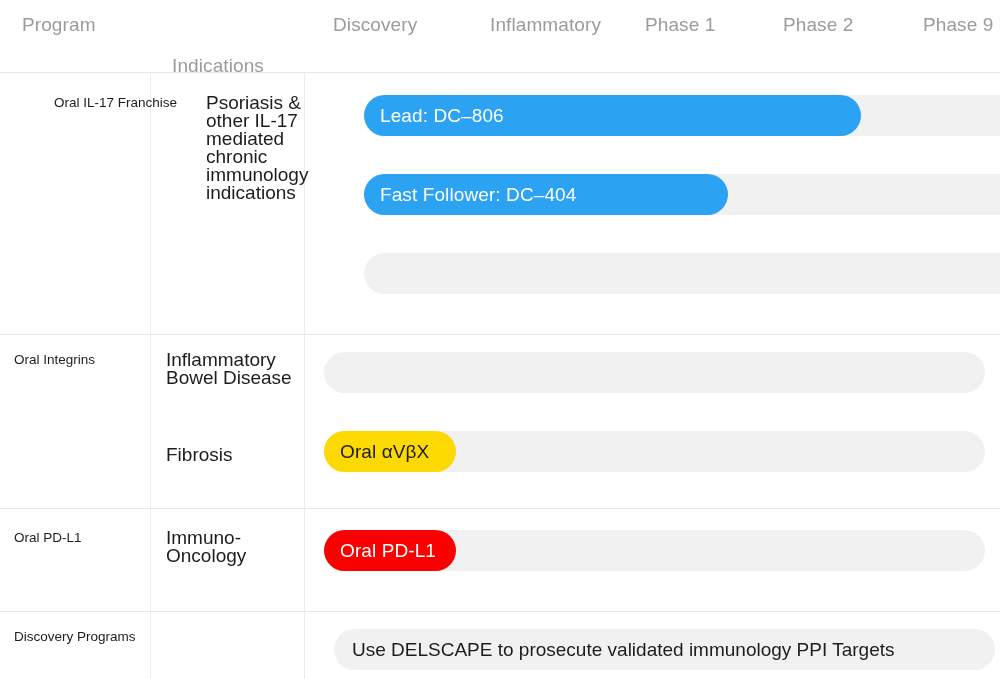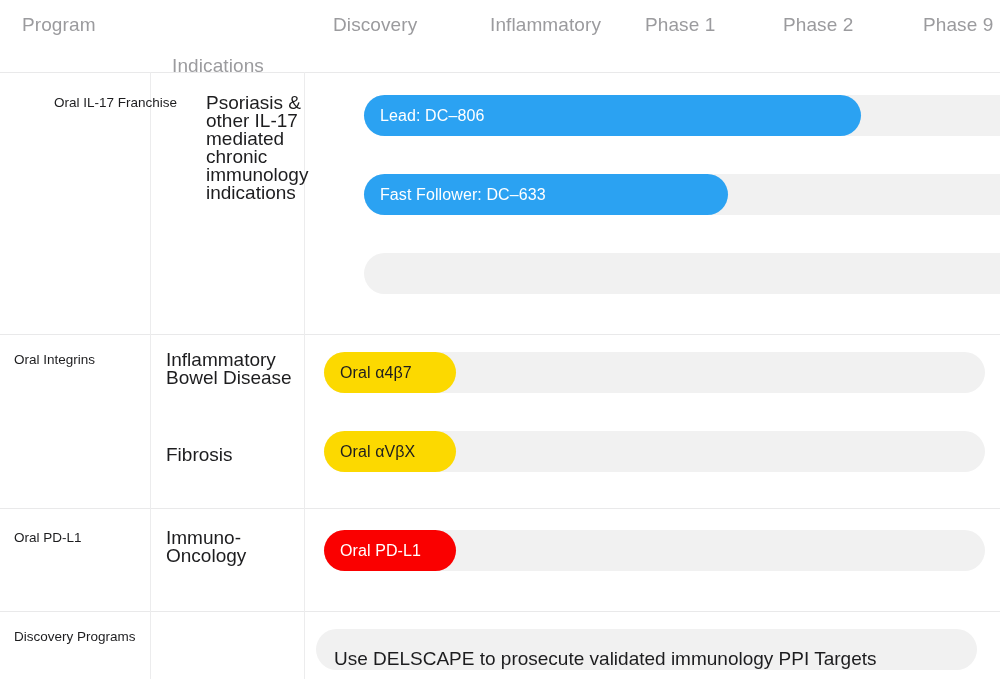--- a/index.html
+++ b/index.html
@@ -89,37 +89,37 @@
     position: absolute;
     left: 324px;
     height: 41px;
     border-radius: 21px;
     display: flex;
     align-items: center;
     box-sizing: border-box;
     padding-left: 16px;
   }
   .bar-label {
-    font-size: 16px;
+    font-size: 19px;
     font-weight: 500;
     color: #ffffff;
     white-space: nowrap;
     letter-spacing: .1px;
   }
   .bar-label.dark { color: #1d1d1f; }
 
   .wide-note {
     position: absolute;
-    left: 316px;
+    left: 334px;
     width: 661px;
     height: 41px;
     background: #f1f1f1;
     border-radius: 21px;
     display: flex;
-    align-items: flex-end;
+    align-items: center;
     padding-left: 18px;
     box-sizing: border-box;
   }
   .wide-note-label {
     font-size: 19px;
     font-weight: 400;
     color: #1d1d1f;
     white-space: nowrap;
   }
 </style>
@@ -154,42 +154,39 @@
       <span>Psoriasis &amp; other IL-17 mediated chronic immunology indications</span>
     </div>
 
     <div class="track" style="top:23px;"></div>
     <div class="bar" style="top:23px; width:497px; background:#2ba2f2;">
       <span class="bar-label">Lead: DC–806</span>
     </div>
 
     <div class="track" style="top:102px;"></div>
     <div class="bar" style="top:102px; width:364px; background:#2ba2f2;">
-      <span class="bar-label">Fast Follower: DC–633</span>
+      <span class="bar-label">Fast Follower: DC–404</span>
     </div>
 
     <div class="track" style="top:181px;"></div>
   </div>
 
   <div class="row" style="top:334px; height:174px;">
     <div class="cell-program" style="top:17px;">
       <span>Oral Integrins</span>
     </div>
 
     <div class="indication-block" style="top:17px;">
       <span>Inflammatory Bowel Disease</span>
     </div>
     <div class="indication-block" style="top:112px;">
       <span>Fibrosis</span>
     </div>
 
     <div class="track" style="top:18px;"></div>
-    <div class="bar" style="top:18px; width:132px; background:#fcd900;">
-      <span class="bar-label dark">Oral α4β7</span>
-    </div>
 
     <div class="track" style="top:97px;"></div>
     <div class="bar" style="top:97px; width:132px; background:#fcd900;">
       <span class="bar-label dark">Oral αVβX</span>
     </div>
   </div>
 
   <div class="row" style="top:508px; height:103px;">
     <div class="cell-program" style="top:21px;">
       <span>Oral PD-L1</span>

